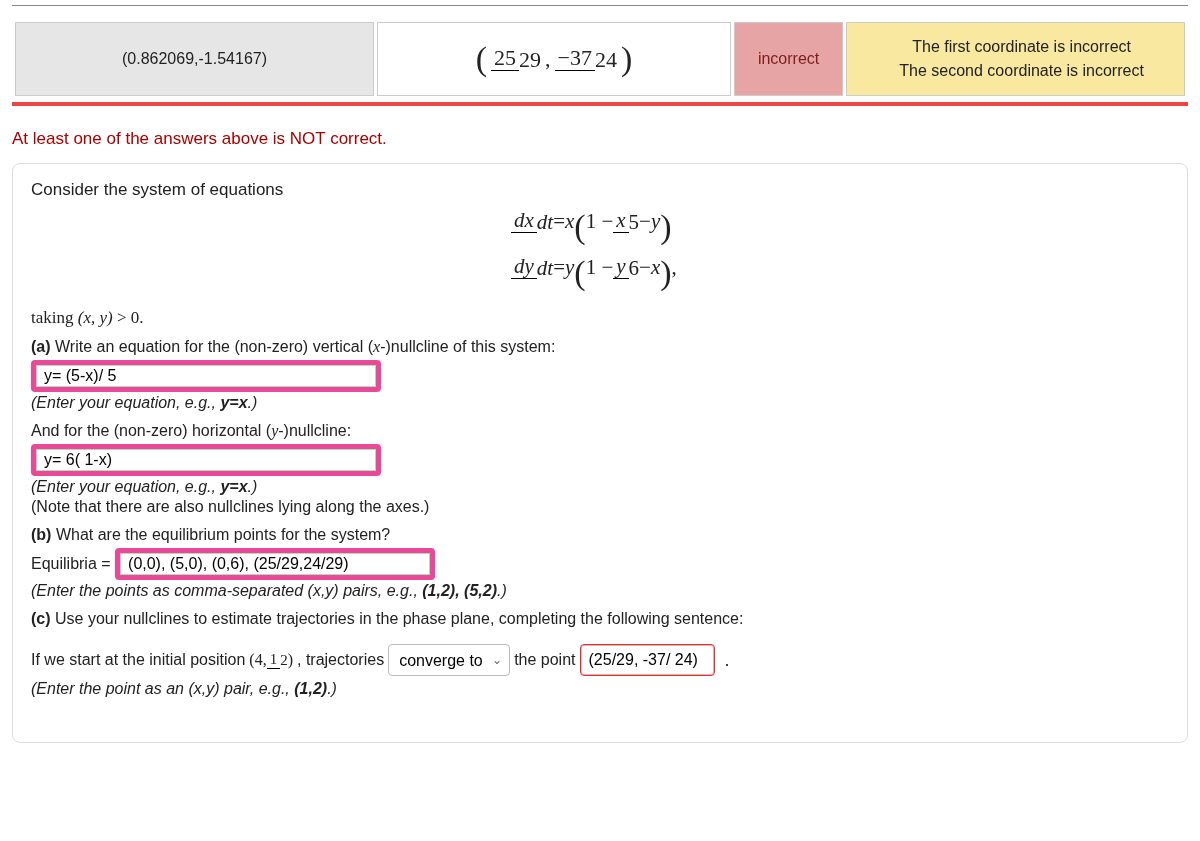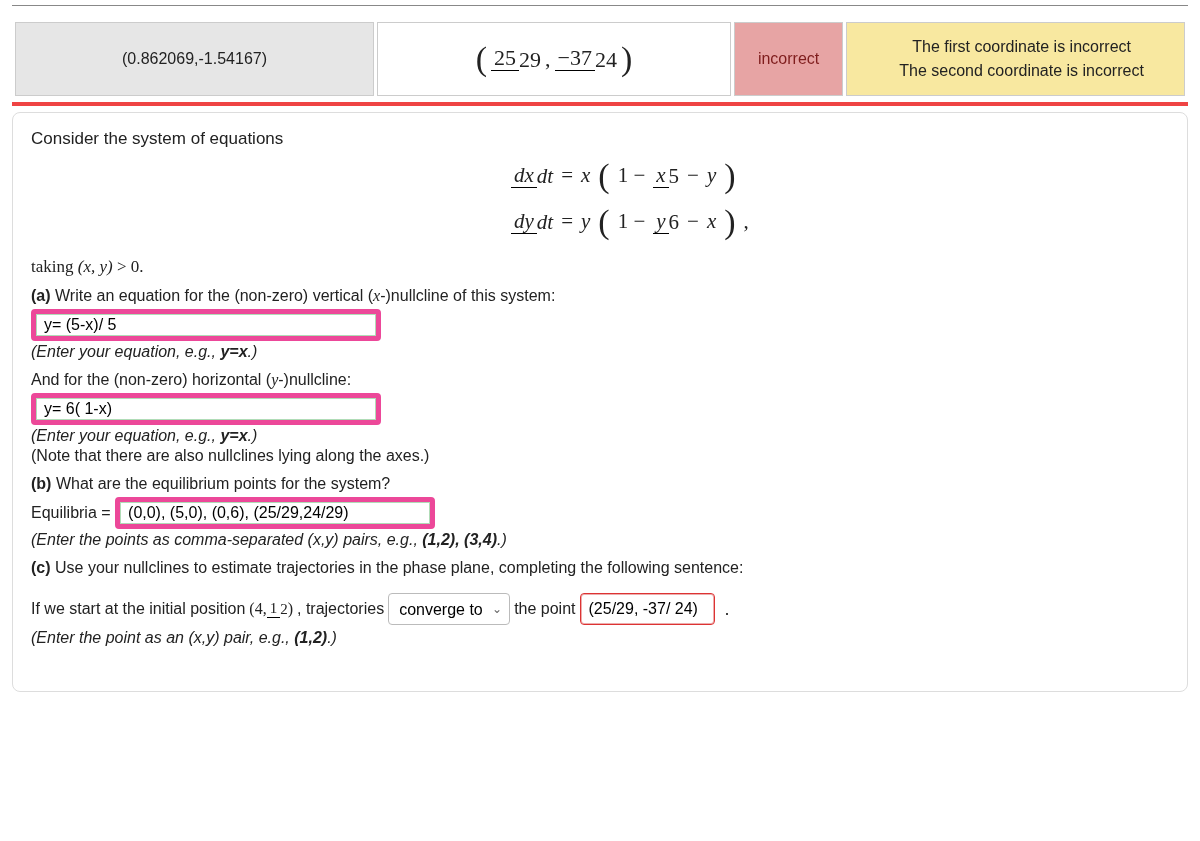--- a/index.html
+++ b/index.html
@@ -13,21 +13,21 @@
   .cell-white { background: #fff; width: 350px; }
   .cell-red { background: #e7a4a4; width: 108px; color: #7f1d1d; font-size: 16px; margin-left: 26px; }
   .cell-yellow { background: #f8e8a0; width: 335px; font-size: 16px; line-height: 1.5; padding-left: 13px; }
 
   .error-msg { color: #aa0000; font-size: 17px; padding: 18px 0 8px 0; }
 
   .problem-box { border: 1px solid #ddd; border-radius: 8px; padding: 16px 18px 34px 18px; margin-top: 6px; }
   .intro { font-size: 17px; margin-bottom: 10px; }
 
   .equations { margin: 8px 0 18px 0; padding-left: 480px; font-family: 'Times New Roman', Times, serif; font-size: 21px; line-height: 1.1; }
-  .eqrow { display: flex; align-items: center; gap: 8px; margin-bottom: 12px; }
+  .eqrow { display: flex; align-items: flex-start; gap: 0; margin-bottom: 12px; }
   .frac { display: inline-flex; flex-direction: row; align-items: center; line-height: 1; vertical-align: middle; }
   .frac .num { border-bottom: 1px solid #000; padding: 0 3px 1px 3px; }
   .frac .den { padding-top: 1px; font-family: Liberation Serif, serif; }
   .biglpar, .bigrpar { font-size: 34px; position: relative; top: 0; line-height: 1; }
   .italic { font-style: italic; }
 
   .section { margin-top: 8px; margin-bottom: 10px; font-size: 16px; }
   .section p { margin: 4px 0; }
   .hint { font-style: italic; font-size: 16px; margin-top: 2px; }
 
@@ -77,20 +77,21 @@
       <td class="cell-red">incorrect</td>
       <td class="cell-yellow">
         <div>The first coordinate is incorrect</div>
         <div>The second coordinate is incorrect</div>
       </td>
     </tr>
   </tbody>
       </table>
   </div>
 
+  <div class="error-msg">At least one of the answers above is NOT correct.</div>
 
   <div class="problem-box">
     <div class="intro">Consider the system of equations</div>
 
     <div class="equations">
       <div class="eqrow">
         <span class="frac">
           <span class="num italic">dx</span>
           <span class="den italic">dt</span>
         </span>
@@ -151,21 +152,21 @@
       <div class="hint" style="font-style: normal;">(Note that there are also nullclines lying along the axes.)</div>
     </div>
 
     <div class="section">
       <p>
         <span class="bold">(b)</span> What are the equilibrium points for the system?
       </p>
       <span>Equilibria = </span>
       <input class="inp inp-b inp-correct" value="(0,0), (5,0), (0,6), (25/29,24/29)" style="">
       <div class="hint">
-        <span>(Enter the points as comma-separated (x,y) pairs, e.g., </span><span class="bold">(1,2), (3,4)</span><span>.)</span>
+        <span>(Enter the points as comma-separated (x,y) pairs, e.g., </span><span class="bold">(1,2), (5,2)</span><span>.)</span>
       </div>
     </div>
 
     <div class="section">
       <p>
         <span class="bold">(c)</span> Use your nullclines to estimate trajectories in the phase plane, completing the following sentence:
       </p>
       <p style="display:flex; align-items:center; flex-wrap:wrap; gap:4px;margin-top:16px;">
         <span>If we start at the initial position </span>
         <span class="math" style="display:inline-flex; align-items:center;">

